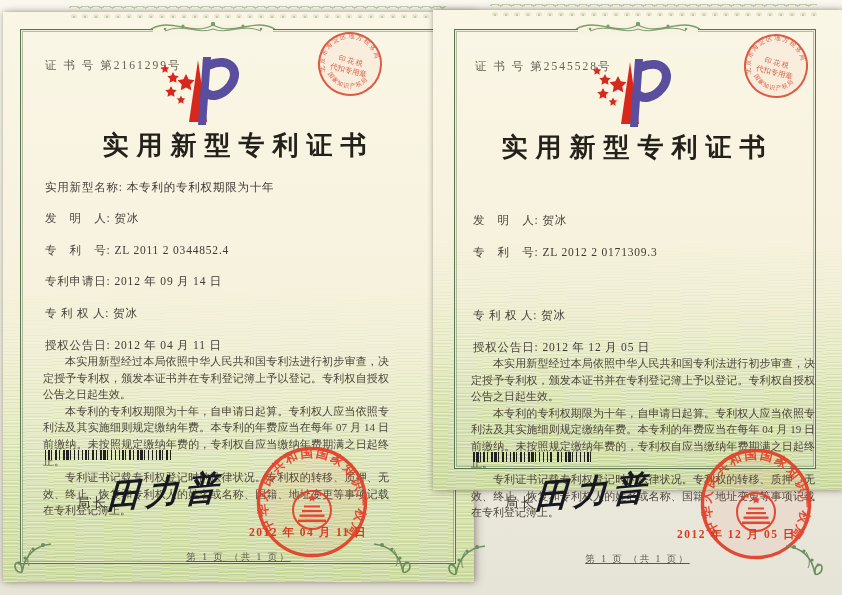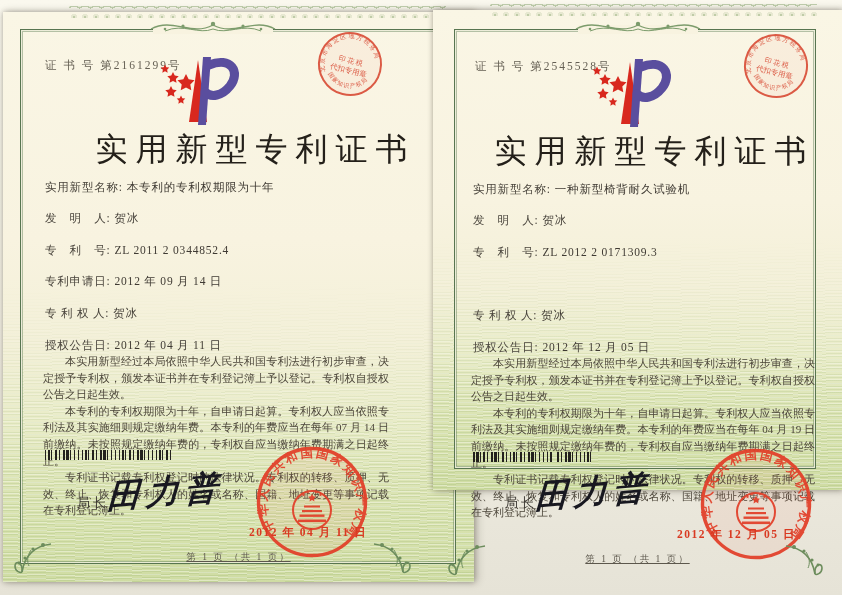--- a/index.html
+++ b/index.html
@@ -30,21 +30,21 @@
     position:absolute;top:-6px;left:14%;right:6%;height:12px;opacity:.8;
     background-image:repeating-radial-gradient(circle at 5px 11px, rgba(116,150,88,.55) 0 1.2px, rgba(116,150,88,.18) 1.2px 3px, transparent 3px 10px);
     background-size:11px 12px;
   }
   .frame{position:absolute;border:1.6px solid #587550;
     box-shadow:inset 0 0 0 1px rgba(250,248,230,.8), inset 0 0 0 2px rgba(96,126,86,.45);}
   .page-left  .frame{left:17px;right:18px;top:17px;bottom:18px;}
   .page-right .frame{left:21px;right:26px;top:19px;bottom:21px;}
   
   .cert-no{font-size:11.5px;color:#645f53;letter-spacing:2px;}
-  .title{width:100%;text-align:center;font-size:32px;letter-spacing:8px;color:#24201a;font-weight:400;padding-left:17px;}
+  .title{width:100%;text-align:center;font-size:26px;letter-spacing:8px;color:#24201a;font-weight:700;}
   .row{font-size:11.5px;color:#45403a;letter-spacing:.8px;white-space:nowrap;}
   .row .lbl{color:#49443c;text-align:center;}
   .row .val{margin-left:4px;color:#3f3a33;}
   .paras{font-size:11px;line-height:16.6px;color:#4c463a;text-align:justify;}
   .paras p{margin:0;text-indent:2em;}
   .barcode{background:repeating-linear-gradient(90deg,
       #23211e 0 1.5px,transparent 1.5px 3px,#23211e 3px 5.5px,transparent 5.5px 6.5px,
       #23211e 6.5px 7.5px,transparent 7.5px 10.5px,#23211e 10.5px 12px,transparent 12px 14.5px,
       #23211e 14.5px 15.5px,transparent 15.5px 18.5px);}
   .director{font-size:13px;color:#3c3832;letter-spacing:3px;}
@@ -242,21 +242,20 @@
     </text>
     <text font-size="5.8" fill="#d94e38" letter-spacing="1">
       <textPath href="#r-arc-bot" xlink:href="#r-arc-bot" startOffset="2">国家知识产权局</textPath>
     </text>
     <text y="-1" text-anchor="middle" font-size="7" fill="#d94e38">印 花 税</text>
     <text y="9" text-anchor="middle" font-size="7.5" fill="#d94e38">代扣专用章</text>
   </svg>
 
   <h1 class="abs title" style="left:0;top:120px;margin:0">实用新型专利证书</h1>
 
-  <div class="abs row" style="left:40px;top:172px"><span class="lbl">实用新型名称:</span><span class="val">一种新型椅背耐久试验机</span></div>
   <div class="abs row" style="left:40px;top:203px"><span class="lbl">发　明　人:</span><span class="val">贺冰</span></div>
   <div class="abs row" style="left:40px;top:235px"><span class="lbl">专　利　号:</span><span class="val">ZL 2012 2 0171309.3</span></div>
   <div class="abs row" style="left:40px;top:298px"><span class="lbl">专 利 权 人:</span><span class="val">贺冰</span></div>
   <div class="abs row" style="left:40px;top:330px"><span class="lbl">授权公告日:</span><span class="val">2012 年 12 月 05 日</span></div>
 
   <div class="abs paras" style="left:38px;top:345px;width:344px">
     <p>本实用新型经过本局依照中华人民共和国专利法进行初步审查，决定授予专利权，颁发本证书并在专利登记簿上予以登记。专利权自授权公告之日起生效。</p>
     <p>本专利的专利权期限为十年，自申请日起算。专利权人应当依照专利法及其实施细则规定缴纳年费。本专利的年费应当在每年 04 月 19 日前缴纳。未按照规定缴纳年费的，专利权自应当缴纳年费期满之日起终止。</p>
     <p>专利证书记载专利权登记时的法律状况。专利权的转移、质押、无效、终止、恢复和专利权人的姓名或名称、国籍、地址变更等事项记载在专利登记簿上。</p>
   </div>

